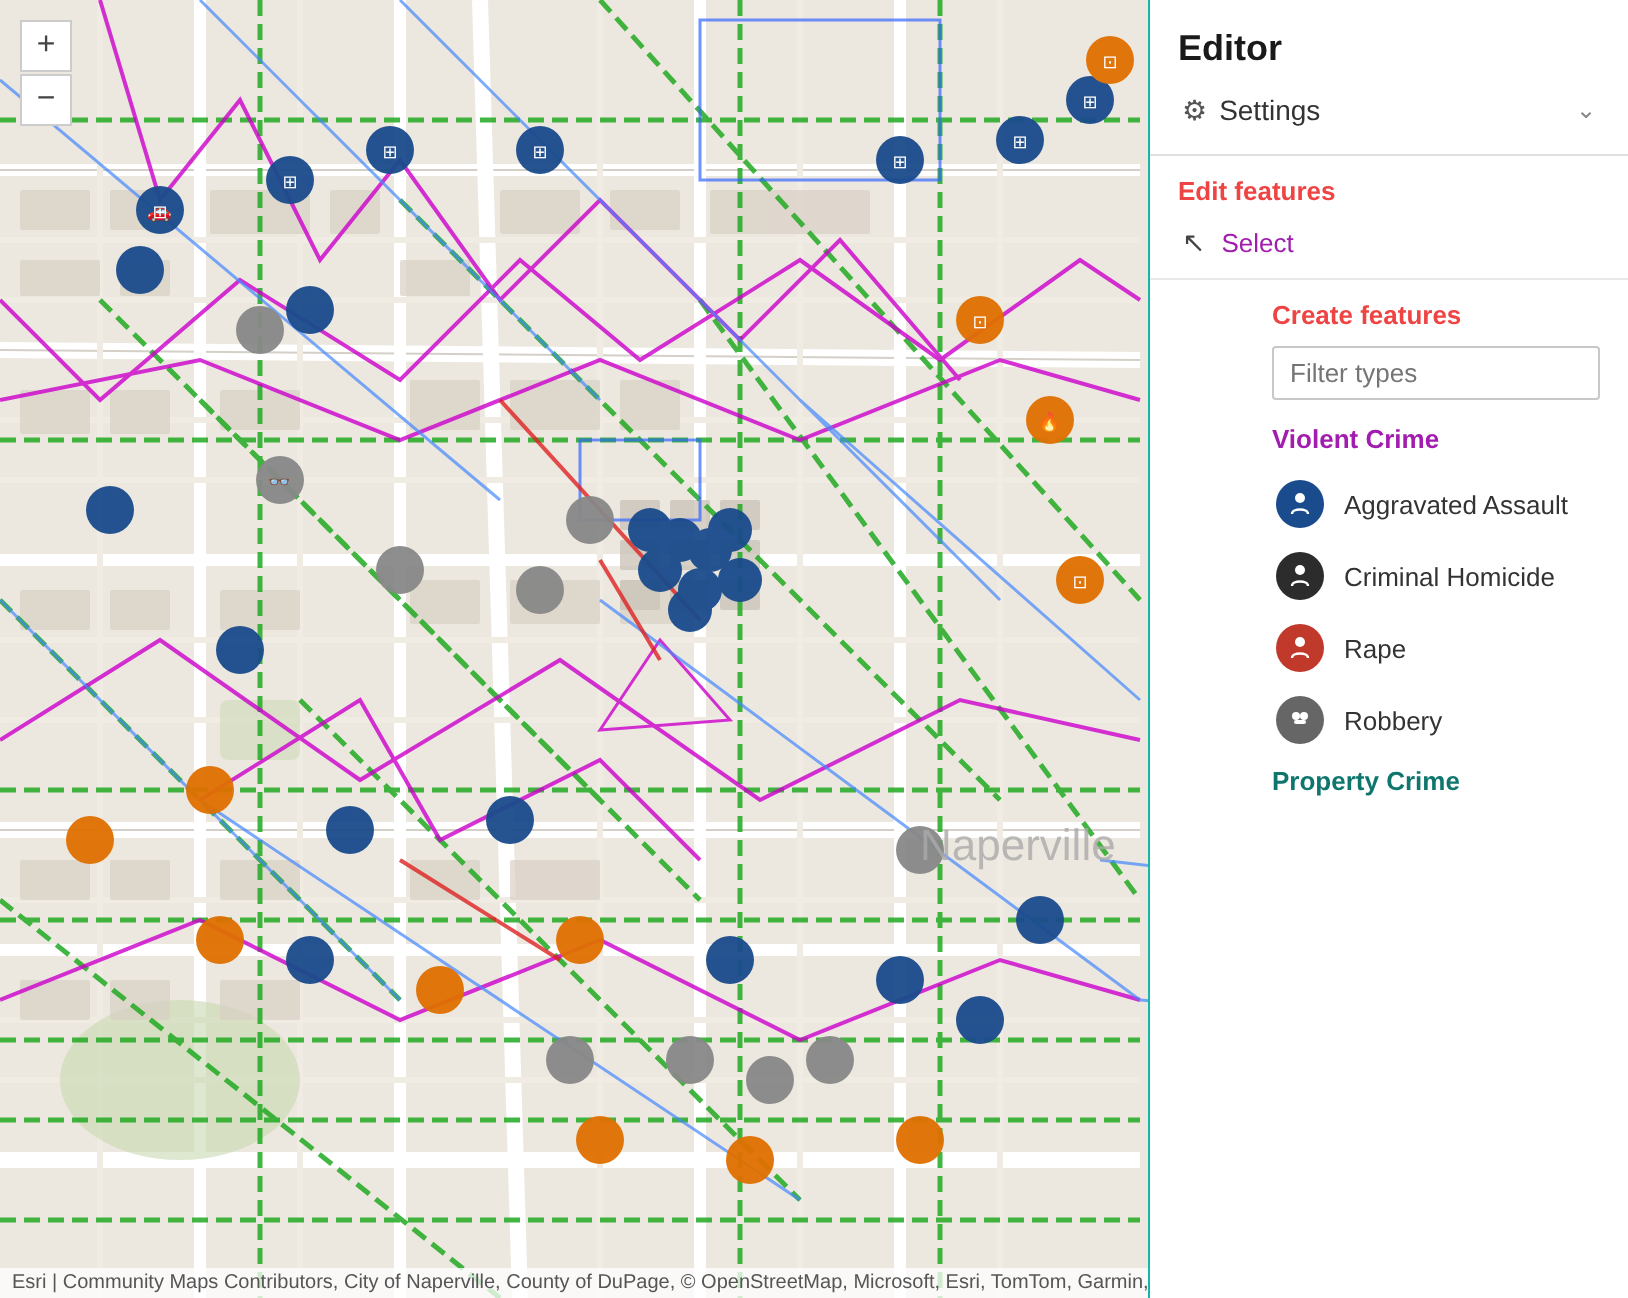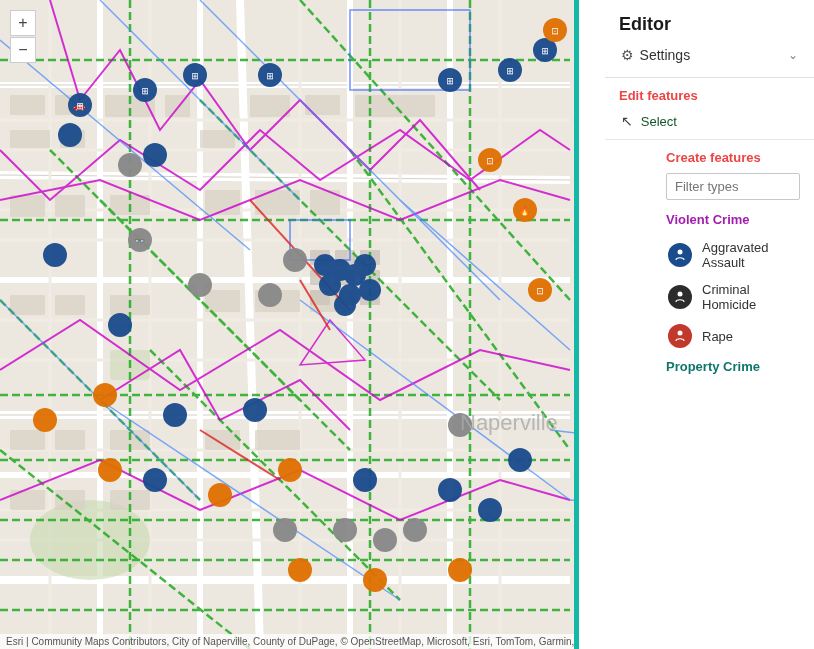--- a/index.html
+++ b/index.html
@@ -50,25 +50,24 @@
       color: #444;
     }
 
     
     #editor-panel {
       position: absolute;
       top: 0; right: 0;
       width: 240px;
       height: 100%;
       background: white;
-      border-left: 5px solid #14b8a6;
+      border-left: 1px solid #14b8a6;
       display: flex;
       flex-direction: column;
       overflow: hidden;
-      padding-left: 26px;
     }
 
     #editor-header {
       padding: 14px 14px 10px 14px;
       border-bottom: 1px solid #e0e0e0;
     }
 
     #editor-title {
       font-size: 18px;
       font-weight: 600;
@@ -122,21 +121,21 @@
       padding: 2px 2px;
     }
 
     .select-cursor-icon {
       font-size: 14px;
       color: #444;
     }
 
     .select-label {
       font-size: 13px;
-      color: #14532d;
+      color: #a21caf;
     }
 
     #create-features-section {
       padding: 10px 14px 0;
       flex: 1;
       overflow-y: auto;
       display: flex;
       flex-direction: column;
       margin-left: 47px;
     }
@@ -481,16 +480,26 @@
     <div class="crime-item">
       <div class="crime-icon red">
         <svg width="14" height="14" viewBox="0 0 14 14" fill="white">
           <circle cx="7" cy="4" r="2.5" fill="white"></circle>
           <path d="M3 12c0-3 8-3 8 0" stroke="white" stroke-width="1.2" fill="none"></path>
         </svg>
       </div>
       <span class="crime-name">Rape</span>
     </div>
 
+    <div class="crime-item">
+      <div class="crime-icon gray">
+        <svg width="14" height="14" viewBox="0 0 14 14" fill="white">
+          <circle cx="5" cy="5" r="2" fill="white"></circle>
+          <circle cx="9" cy="5" r="2" fill="white"></circle>
+          <rect x="4" y="7" width="6" height="2" rx="1" fill="white"></rect>
+        </svg>
+      </div>
+      <span class="crime-name">Robbery</span>
+    </div>
 
     <div class="property-crime-title">Property Crime</div>
   </div>
 </div>
 
 </body></html>

